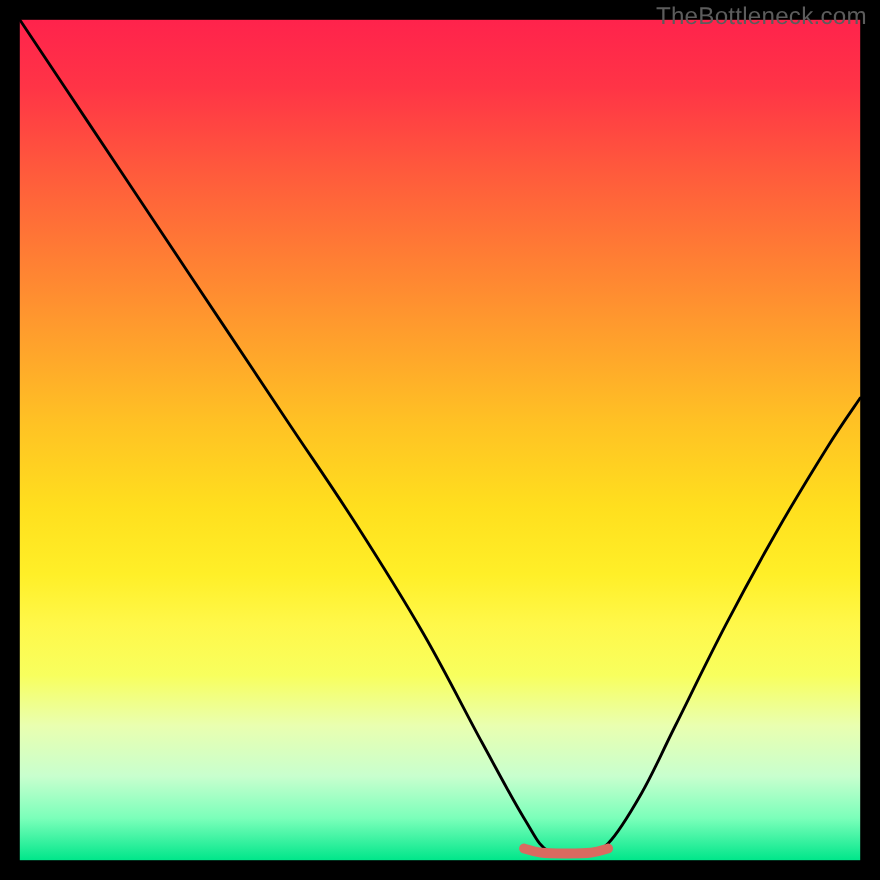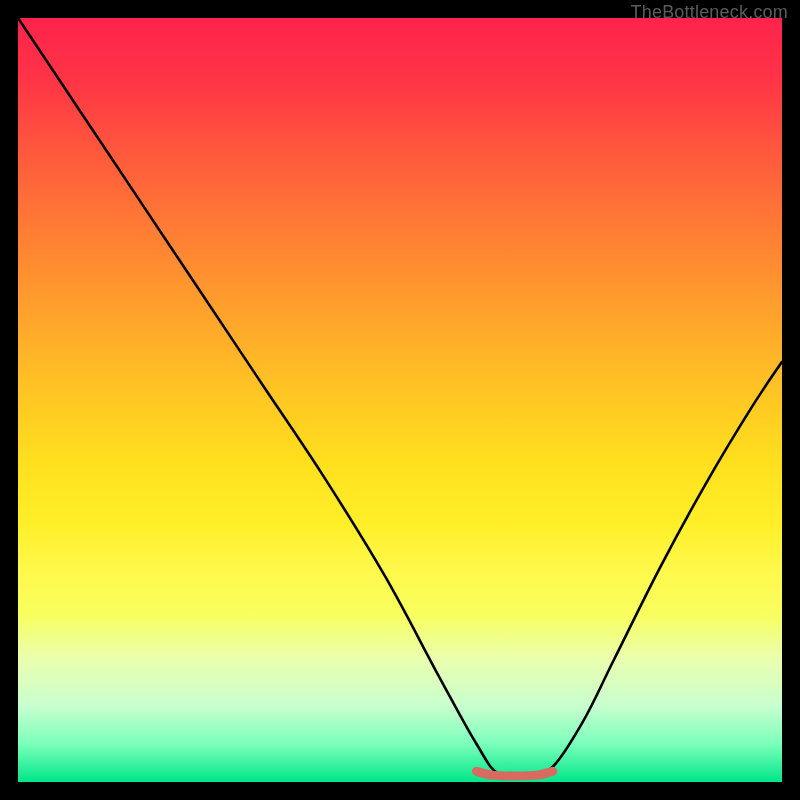--- a/index.html
+++ b/index.html
@@ -38,21 +38,21 @@
       #e9ffb0 84%,
       #c8ffce 90%,
       #7bffba 95%,
       #00e68a 100%
     );
   }
   .watermark {
     position: absolute;
     top: 2px;
     right: 12px;
-    font-size: 18px;
+    font-size: 22px;
     color: #5c5c5c;
     font-weight: 400;
     letter-spacing: 0.2px;
     z-index: 5;
     user-select: none;
   }
   svg.curve {
     position: absolute;
     left: 0;
     top: 0;

